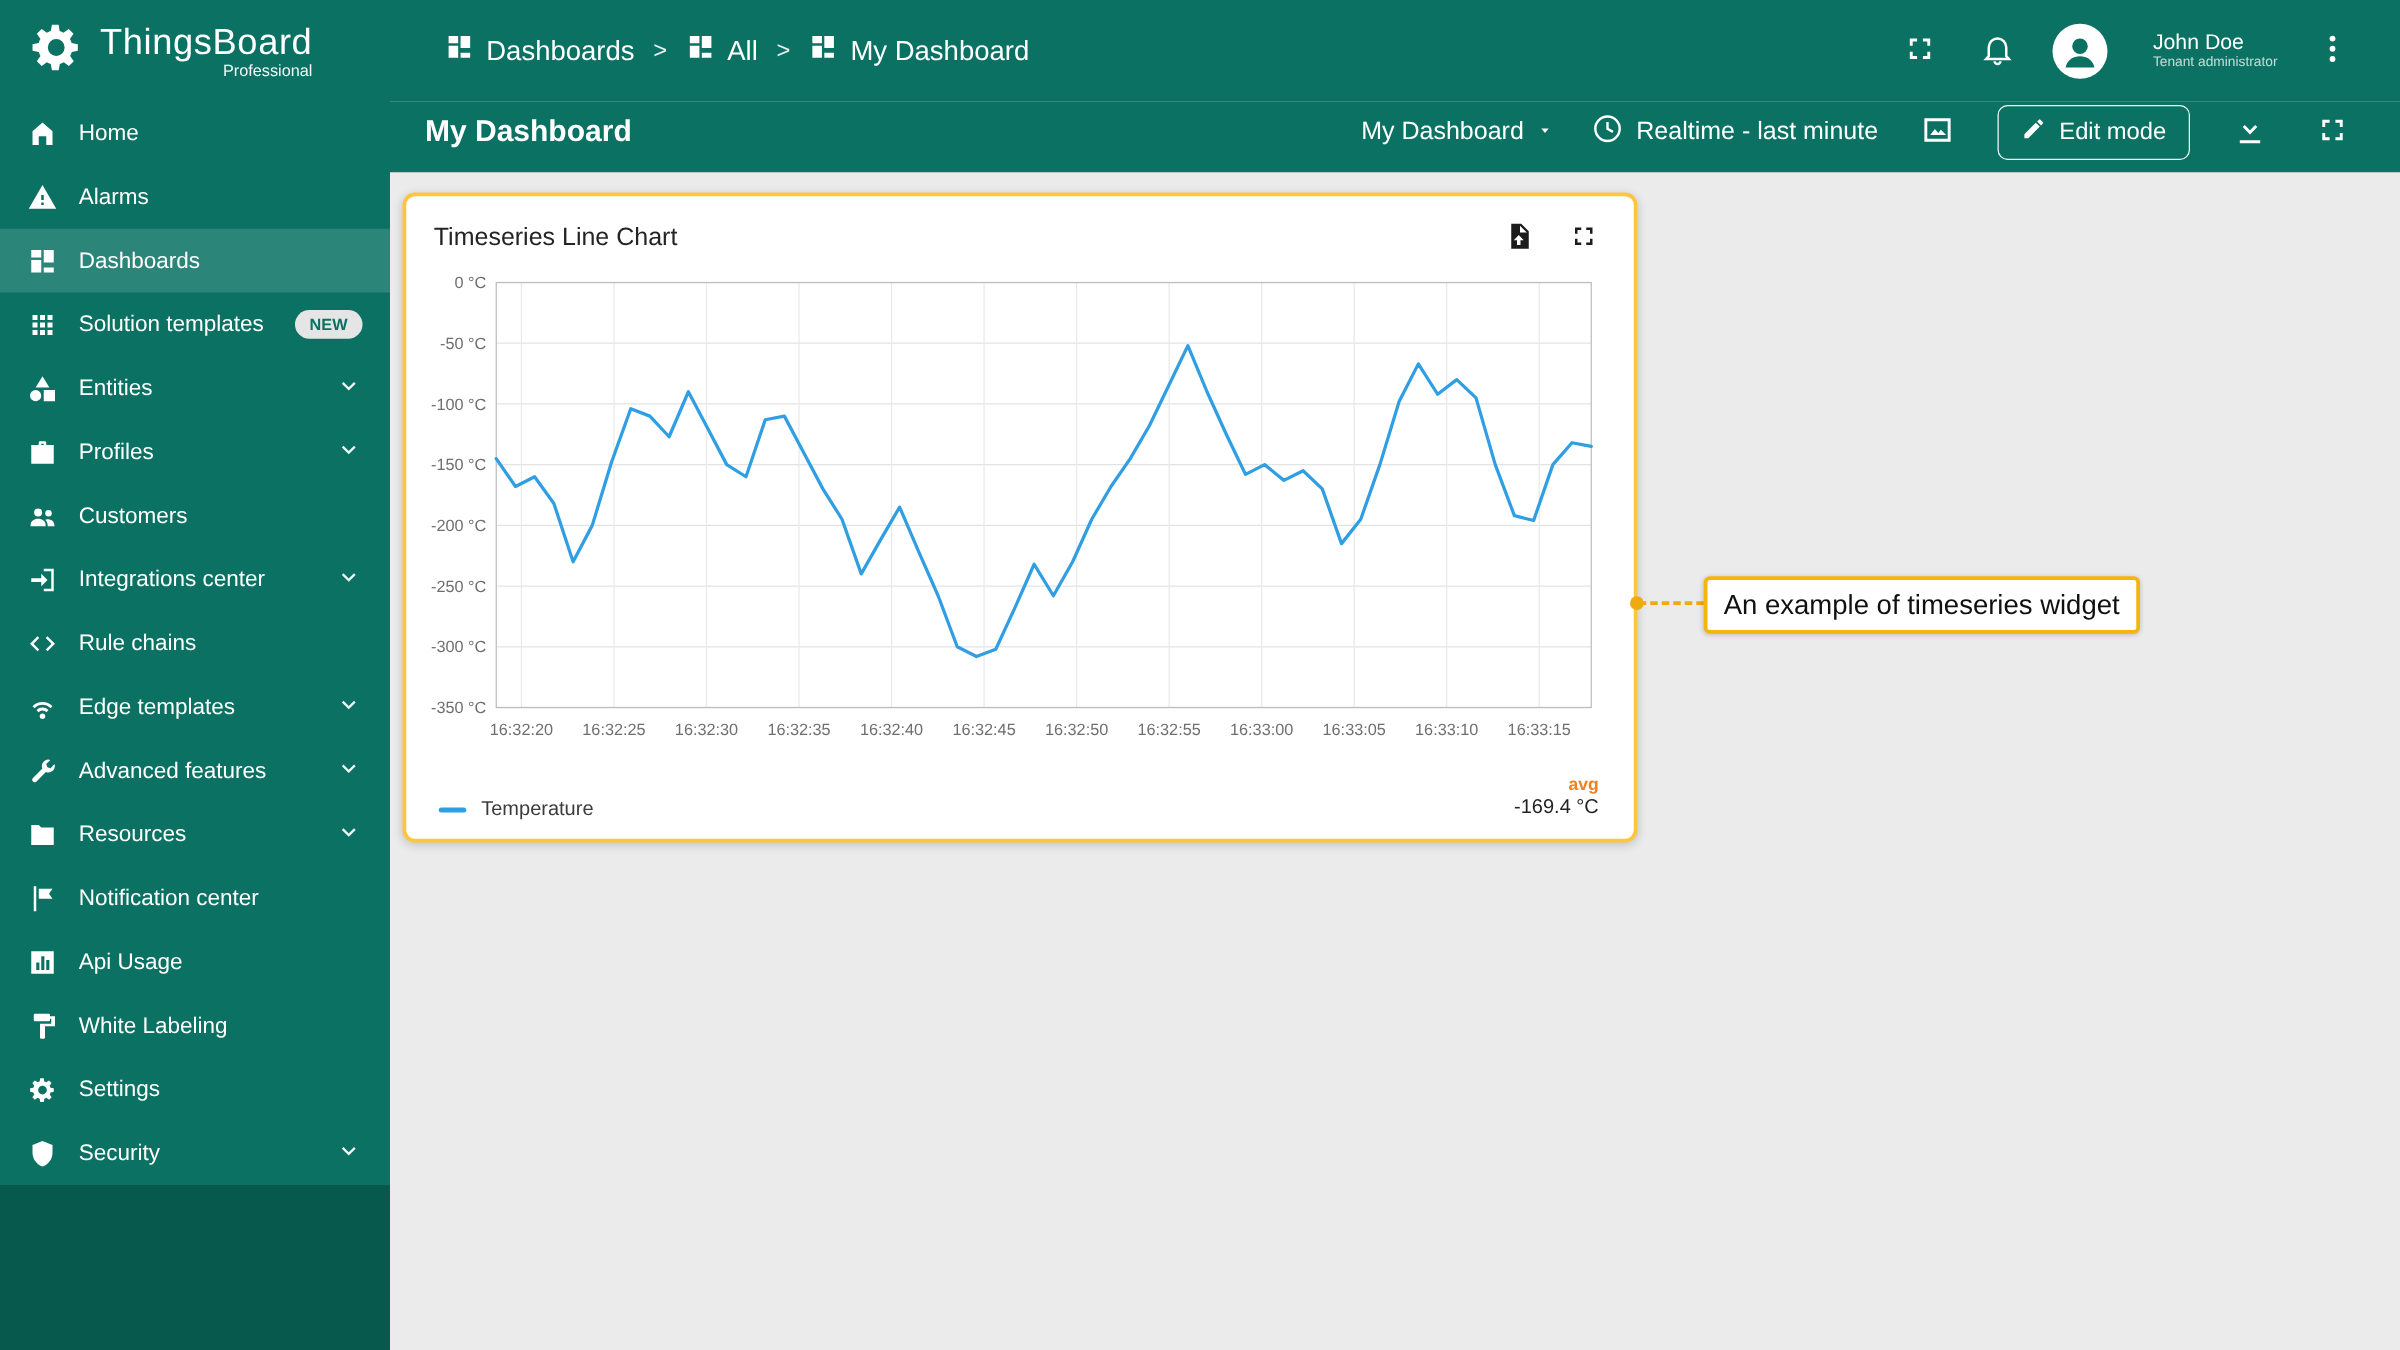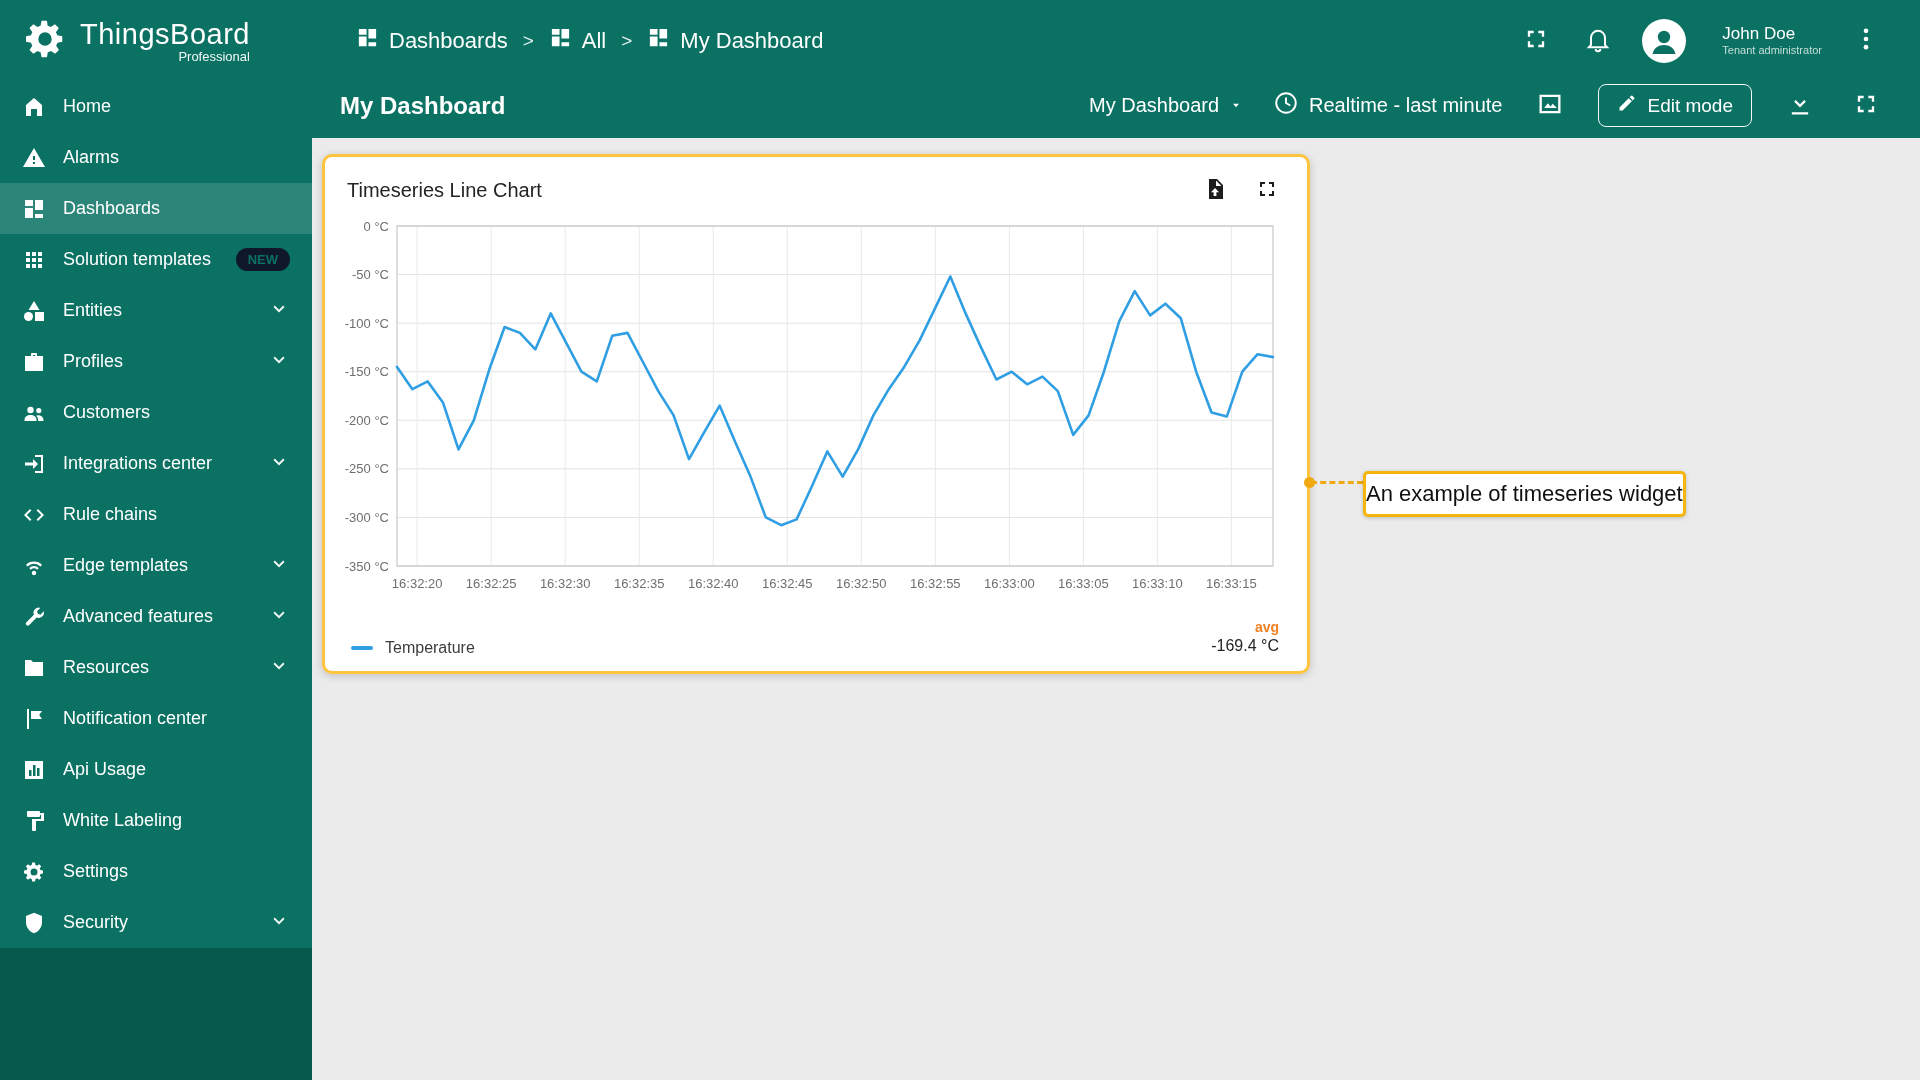--- a/index.html
+++ b/index.html
@@ -14,21 +14,21 @@
   .logo-icon svg { width:46px; height:46px; }
   .logo-text { display:flex; flex-direction:column; }
   .brand-name { font-size:29px; font-weight:400; letter-spacing:0.5px; }
   .brand-sub { font-size:13px; text-align:right; opacity:0.95; margin-top:-2px; }
   .nav { display:flex; flex-direction:column; }
   .nav-item { height:51px; display:flex; align-items:center; gap:17px;
     padding:0 22px; font-size:18px; cursor:pointer; }
   .nav-item.selected { background:rgba(255,255,255,0.14); }
   .nav-icon svg { width:24px; height:24px; display:block; }
   .nav-label { white-space:nowrap; }
-  .badge { margin-left:auto; background:#0f172a; color:#0a7163; font-size:13px;
+  .badge { margin-left:auto; background:#e5e5e5; color:#0a7163; font-size:13px;
     font-weight:bold; padding:4px 12px; border-radius:12px; }
   .chev { margin-left:auto; }
   .chev svg { width:22px; height:22px; opacity:0.95; }
   .sidebar-footer { flex:1; background:#07584d; }
 
   
   .main { flex:1; display:flex; flex-direction:column; }
 
   .topbar { height:81px; background:#0a7163; color:#fff; display:flex;
     align-items:center; padding:0 36px 0 44px; flex-shrink:0; }
@@ -73,22 +73,22 @@
   .widget-actions .icon-btn svg { width:24px; height:24px; }
   .chart-wrap { flex:1; margin-top:4px; }
   .widget-legend { display:flex; justify-content:space-between; align-items:flex-end;
     padding:0 8px 4px 10px; }
   .legend-left { display:flex; align-items:center; gap:12px; font-size:16px; color:#3c3c3c; }
   .legend-dash { width:22px; height:4px; border-radius:2px; background:#2f9ee3; }
   .legend-right { text-align:right; line-height:1.3; }
   .agg-label { color:#ef8122; font-size:14px; font-weight:bold; }
   .agg-value { color:#242424; font-size:16px; }
 
-  .annotation { position:absolute; left:1051px; top:333px; background:#fff;
-    border:3px solid #f5b50e; border-radius:5px; padding:7px 0; font-size:22px;
+  .annotation { position:absolute; left:1051px; top:323px; background:#fff;
+    border:3px solid #f5b50e; border-radius:5px; padding:7px 13px; font-size:22px;
     color:#101010; box-shadow:0 1px 4px rgba(0,0,0,0.2); white-space:nowrap; }
   .connector { position:absolute; left:999px; top:343px; width:52px; height:0;
     border-top:3px dashed #f0a911; }
   .connector-dot { position:absolute; left:992px; top:339px; width:11px; height:11px;
     border-radius:50%; background:#f0a911; }
 </style>
 </head>
 <body>
 
 <div class="app">

